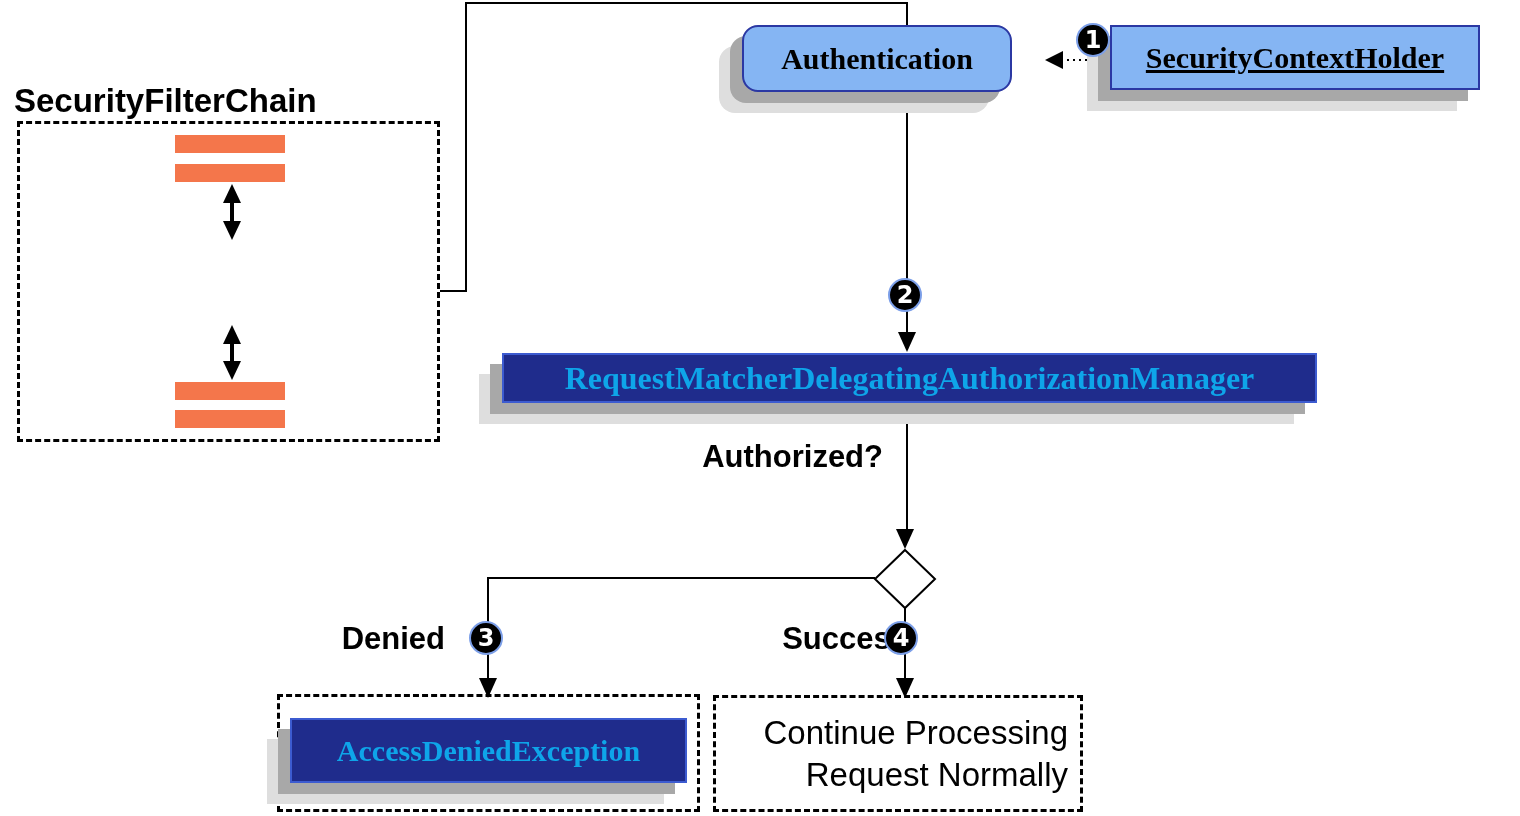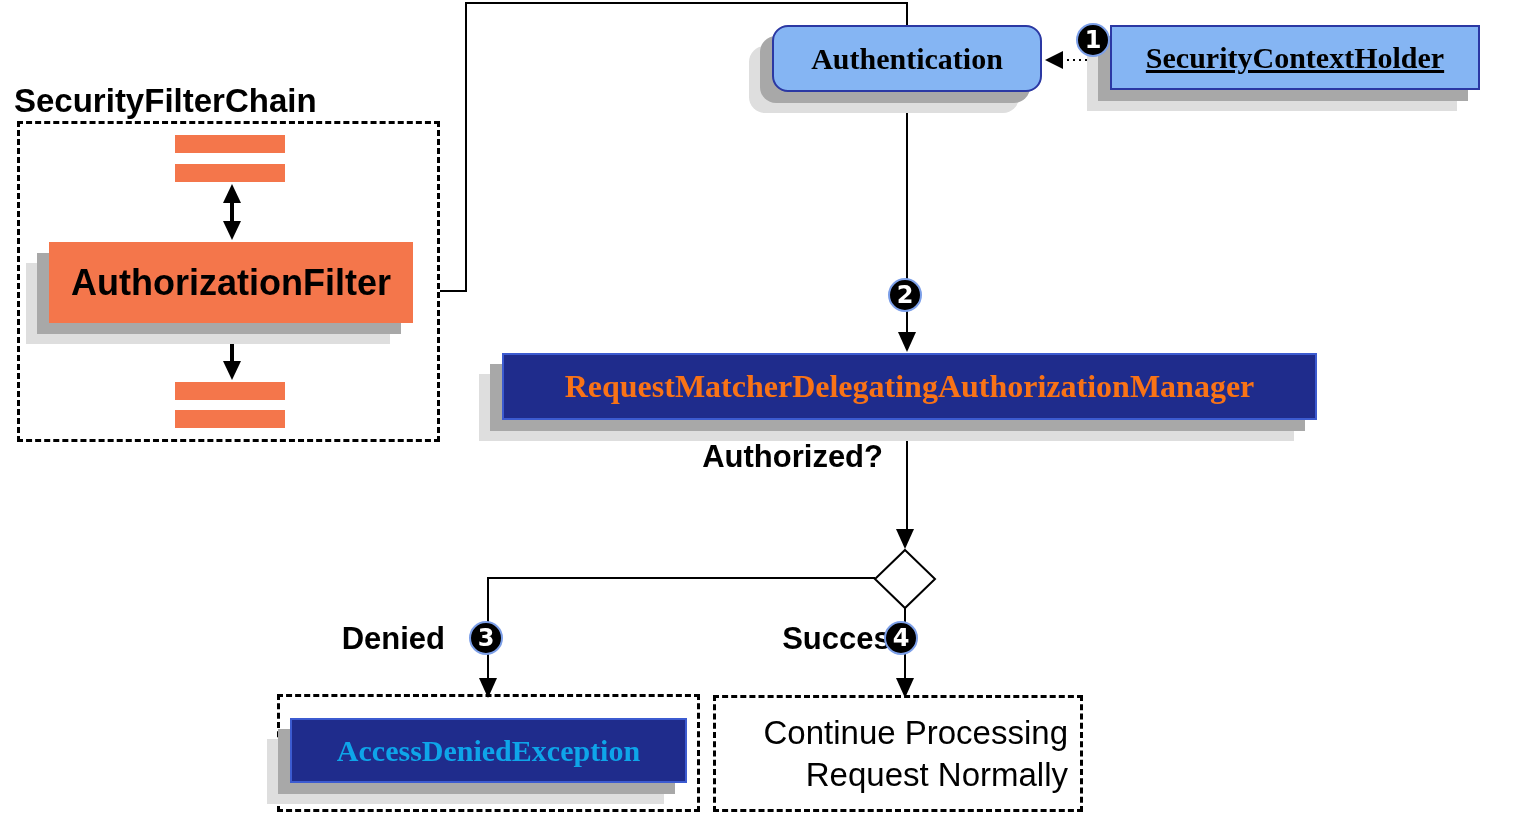--- a/index.html
+++ b/index.html
@@ -19,26 +19,26 @@
   .abs{position:absolute;z-index:2;box-sizing:border-box;}
   .sans-label{font-weight:bold;font-family:"Liberation Sans",sans-serif;}
   .serif-box{font-family:"Liberation Serif",serif;font-weight:bold;display:flex;
              align-items:center;justify-content:center;text-align:center;}
   .shadowed{box-shadow:-12px 11px 0 var(--shadow1),-23px 21px 0 var(--shadow2);}
   .sfc-title{left:14px;top:82px;font-size:33px;}
   .sfc-container{left:17px;top:121px;width:423px;height:321px;border:3px dashed var(--line);}
   .bar{left:175px;width:110px;height:18px;background:var(--orange);}
   .auth-filter{left:49px;top:242px;width:364px;height:81px;background:var(--orange);
                font-size:36px;font-weight:bold;display:flex;align-items:center;justify-content:center;}
-  .authentication{left:772px;top:25px;width:270px;height:67px;background:var(--light-blue);
+  .authentication{left:742px;top:25px;width:270px;height:67px;background:var(--light-blue);
                   border:2px solid var(--blue-border);border-radius:16px;font-size:30px;}
   .sch{left:1110px;top:25px;width:370px;height:65px;background:var(--light-blue);
        border:2px solid var(--blue-border);font-size:30px;text-decoration:underline;}
-  .rmdam{left:502px;top:353px;width:815px;height:67px;background:var(--navy);
-         border:2px solid var(--navy-border);color:#f97316;font-size:32px;}
+  .rmdam{left:502px;top:353px;width:815px;height:50px;background:var(--navy);
+         border:2px solid var(--navy-border);color:#0ea5e9;font-size:32px;}
   .ade{left:290px;top:718px;width:397px;height:65px;background:var(--navy);
        border:2px solid var(--navy-border);color:#0ea5e9;font-size:30px;}
   .dashed-box{border:3px dashed var(--line);}
   .denied-container{left:277px;top:694px;width:423px;height:118px;}
   .continue-box{left:713px;top:695px;width:370px;height:117px;display:flex;align-items:center;
                 justify-content:flex-end;text-align:right;font-size:33px;font-weight:normal;
                 line-height:1.25;padding:0 12px 0 6px;}
   .badge{width:34px;height:34px;border-radius:50%;background:var(--badge-bg);color:#fff;
          border:2px solid var(--badge-ring);display:flex;align-items:center;justify-content:center;
          font-size:24px;font-weight:bold;z-index:3;font-family:"DejaVu Sans",sans-serif;}
@@ -76,21 +76,20 @@
     <polygon class="fillblk" points="232,325 223,344 241,344"></polygon>
     <polygon class="fillblk" points="232,380 223,361 241,361"></polygon>
   </svg>
 
   <div class="abs sans-label sfc-title">SecurityFilterChain</div>
   <div class="abs sfc-container"></div>
   <div class="abs bar" style="top:135px"></div>
   <div class="abs bar" style="top:164px"></div>
   <div class="abs bar" style="top:382px"></div>
   <div class="abs bar" style="top:410px"></div>
-  <div class="abs auth-filter shadowed sans-label">AuthorizationFilter</div>
 
   <div class="abs serif-box authentication shadowed">Authentication</div>
   <div class="abs serif-box sch shadowed">SecurityContextHolder</div>
 
   <div class="abs serif-box rmdam shadowed">RequestMatcherDelegatingAuthorizationManager</div>
 
   <div class="abs flow-label" style="left:633px;top:439px;width:250px;">Authorized?</div>
   <div class="abs flow-label" style="left:295px;top:621px;width:150px;">Denied</div>
   <div class="abs flow-label" style="left:758px;top:621px;width:150px;">Success</div>
 

